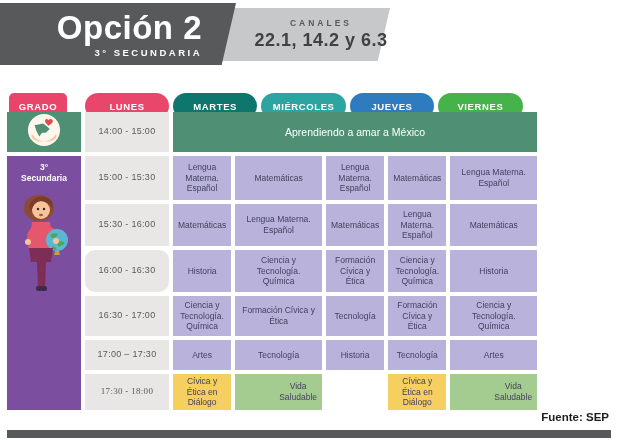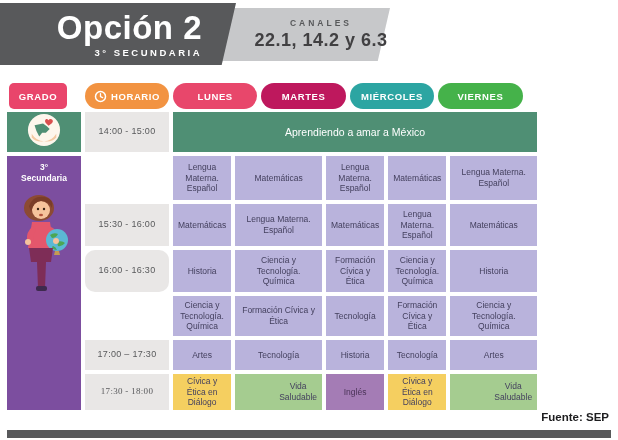--- a/index.html
+++ b/index.html
@@ -13,21 +13,21 @@
   .unskew{transform:skewX(13deg);transform-origin:0 0;height:100%;display:flex;
           flex-direction:column;justify-content:center;}
   .ribbon-dark .unskew{align-items:flex-end;padding-right:34px;}
   .ribbon-light .unskew{align-items:center;padding-left:26px;}
   .opt-title{color:#fff;font-size:33px;font-weight:bold;letter-spacing:.5px;line-height:1;}
   .opt-sub{color:#fff;font-size:9.5px;font-weight:bold;letter-spacing:2.5px;margin-top:3px;}
   .chan-label{color:#58595B;font-size:8.5px;font-weight:bold;letter-spacing:3px;}
   .chan-value{color:#414042;font-size:18px;font-weight:bold;margin-top:2px;letter-spacing:.5px;}
 
   
-  .colheads{position:absolute;left:7px;top:83px;width:604px;display:grid;
+  .colheads{position:absolute;left:7px;top:93px;width:604px;display:grid;
             grid-template-columns:74px 84px repeat(5,1fr);gap:4px;}
   .pill{height:26px;border-radius:13px;display:flex;align-items:center;justify-content:center;
         color:#fff;font-weight:bold;font-size:9.5px;letter-spacing:.6px;gap:4px;}
   .pill.sq{border-radius:5px;width:58px;margin-left:2px;}
   .clk{display:flex;align-items:center;}
 
   
   .grid{position:absolute;left:7px;top:112px;width:528px;display:grid;
         grid-template-columns:74px 84px repeat(5,1fr);
         grid-template-rows:40px 44px 42px 42px 40px 30px 36px;gap:4px;}
@@ -66,37 +66,31 @@
     <div class="unskew">
       <div class="opt-title">Opción 2</div>
       <div class="opt-sub">3° SECUNDARIA</div>
     </div>
   </div>
 
   <div class="colheads" id="colheads">
       <div class="pill sq" style="background: rgb(233, 69, 107);">
         <span>GRADO</span>
       </div>
-      <div class="pill" style="background: rgb(242, 147, 65);">
-        <span class="clk">
-          <svg width="13" height="13" viewBox="0 0 14 14">
-            <circle cx="7" cy="7" r="5.4" fill="none" stroke="#fff" stroke-width="1.6"></circle>
-            <path d="M7 4 V7 L9.3 8.2" fill="none" stroke="#fff" stroke-width="1.4" stroke-linecap="round"></path>
-          </svg>
-        </span>
-        <span>HORARIO</span>
-      </div>
       <div class="pill" style="background: rgb(232, 71, 107);">
         <span>LUNES</span>
       </div>
-      <div class="pill" style="background: #be185d;">
+      <div class="pill" style="background: #0f766e;">
         <span>MARTES</span>
       </div>
       <div class="pill" style="background: rgb(44, 165, 162);">
         <span>MIÉRCOLES</span>
+      </div>
+      <div class="pill" style="background: rgb(47, 123, 191);">
+        <span>JUEVES</span>
       </div>
       <div class="pill" style="background: rgb(69, 178, 74);">
         <span>VIERNES</span>
       </div>
     </div>
 
   <div class="grid" id="grid">
     <div class="grade-icon-cell">
       <span>
         <svg width="34" height="34" viewBox="0 0 36 36">
@@ -131,51 +125,52 @@
           <circle cx="44" cy="52" r="11" fill="#5BB8D4"></circle>
           <path d="M37 47 q4 -3 8 -1 q-2 4 -6 4 z M44 54 q5 -2 8 1 q-3 4 -7 3 z M40 58 q3 1 4 4 q-4 0 -5 -3 z" fill="#4CA653"></path>
           <path d="M42 63 L46 63 L47 67 L41 67 Z" fill="#C59A52"></path>
           <circle cx="15" cy="54" r="3" fill="#F6C39C"></circle>
           <circle cx="43" cy="53" r="3" fill="#F6C39C"></circle>
           <path d="M16 60 L40 60 L38 74 L33 74 L32 100 L25 100 L24 74 L18 74 Z" fill="#7E2D57"></path>
           <rect x="23" y="98" width="11" height="5" rx="2" fill="#3E2A4E"></rect>
         </svg>
       </span>
     </div>
+  <div class="cell time" style="grid-area: 2 / 2;">15:00 - 15:30</div>
       <div class="cell subj v-lavender" style="grid-area: 2 / 3;">Lengua Materna. Español</div>
       <div class="cell subj v-lavender" style="grid-area: 2 / 4;">Matemáticas</div>
       <div class="cell subj v-lavender" style="grid-area: 2 / 5;">Lengua Materna. Español</div>
       <div class="cell subj v-lavender" style="grid-area: 2 / 6;">Matemáticas</div>
       <div class="cell subj v-lavender" style="grid-area: 2 / 7;">Lengua Materna. Español</div>
       <div class="cell time" style="grid-area: 3 / 2;">15:30 - 16:00</div>
       <div class="cell subj v-lavender" style="grid-area: 3 / 3;">Matemáticas</div>
       <div class="cell subj v-lavender" style="grid-area: 3 / 4;">Lengua Materna. Español</div>
       <div class="cell subj v-lavender" style="grid-area: 3 / 5;">Matemáticas</div>
       <div class="cell subj v-lavender" style="grid-area: 3 / 6;">Lengua Materna. Español</div>
       <div class="cell subj v-lavender" style="grid-area: 3 / 7;">Matemáticas</div>
       <div class="cell time" style="grid-area: 4 / 2; border-radius: 10px;">16:00 - 16:30</div>
       <div class="cell subj v-lavender" style="grid-area: 4 / 3;">Historia</div>
       <div class="cell subj v-lavender" style="grid-area: 4 / 4;">Ciencia y Tecnología. Química</div>
       <div class="cell subj v-lavender" style="grid-area: 4 / 5;">Formación Cívica y Ética</div>
       <div class="cell subj v-lavender" style="grid-area: 4 / 6;">Ciencia y Tecnología. Química</div>
       <div class="cell subj v-lavender" style="grid-area: 4 / 7;">Historia</div>
+      <div class="cell time" style="grid-area: 5 / 2;">16:30 - 17:00</div>
       <div class="cell subj v-lavender" style="grid-area: 5 / 3;">Ciencia y Tecnología. Química</div>
       <div class="cell subj v-lavender" style="grid-area: 5 / 4;">Formación Cívica y Ética</div>
       <div class="cell subj v-lavender" style="grid-area: 5 / 5;">Tecnología</div>
       <div class="cell subj v-lavender" style="grid-area: 5 / 6;">Formación Cívica y Ética</div>
       <div class="cell subj v-lavender" style="grid-area: 5 / 7;">Ciencia y Tecnología. Química</div>
       <div class="cell time" style="grid-area: 6 / 2;">17:00 – 17:30</div>
       <div class="cell subj v-lavender" style="grid-area: 6 / 3;">Artes</div>
       <div class="cell subj v-lavender" style="grid-area: 6 / 4;">Tecnología</div>
       <div class="cell subj v-lavender" style="grid-area: 6 / 5;">Historia</div>
       <div class="cell subj v-lavender" style="grid-area: 6 / 6;">Tecnología</div>
       <div class="cell subj v-lavender" style="grid-area: 6 / 7;">Artes</div>
       <div class="cell time" style="grid-area: 7 / 2; font-family: Liberation Serif, serif;">17:30 - 18:00</div>
       <div class="cell subj v-yellow" style="grid-area: 7 / 3;">Cívica y Ética en Diálogo</div>
       <div class="cell subj v-green" style="grid-area: 7 / 4;">Vida Saludable</div>
-      <div class="cell subj v-purple" style="grid-area: 7 / 5;">Inglés</div>
       <div class="cell subj v-yellow" style="grid-area: 7 / 6;">Cívica y Ética en Diálogo</div>
       <div class="cell subj v-green" style="grid-area: 7 / 7;">Vida Saludable</div>
     </div>
 
   <div class="source">Fuente: SEP</div>
   <div class="bottom-bar"></div>
 </div>
 
 </body></html>

